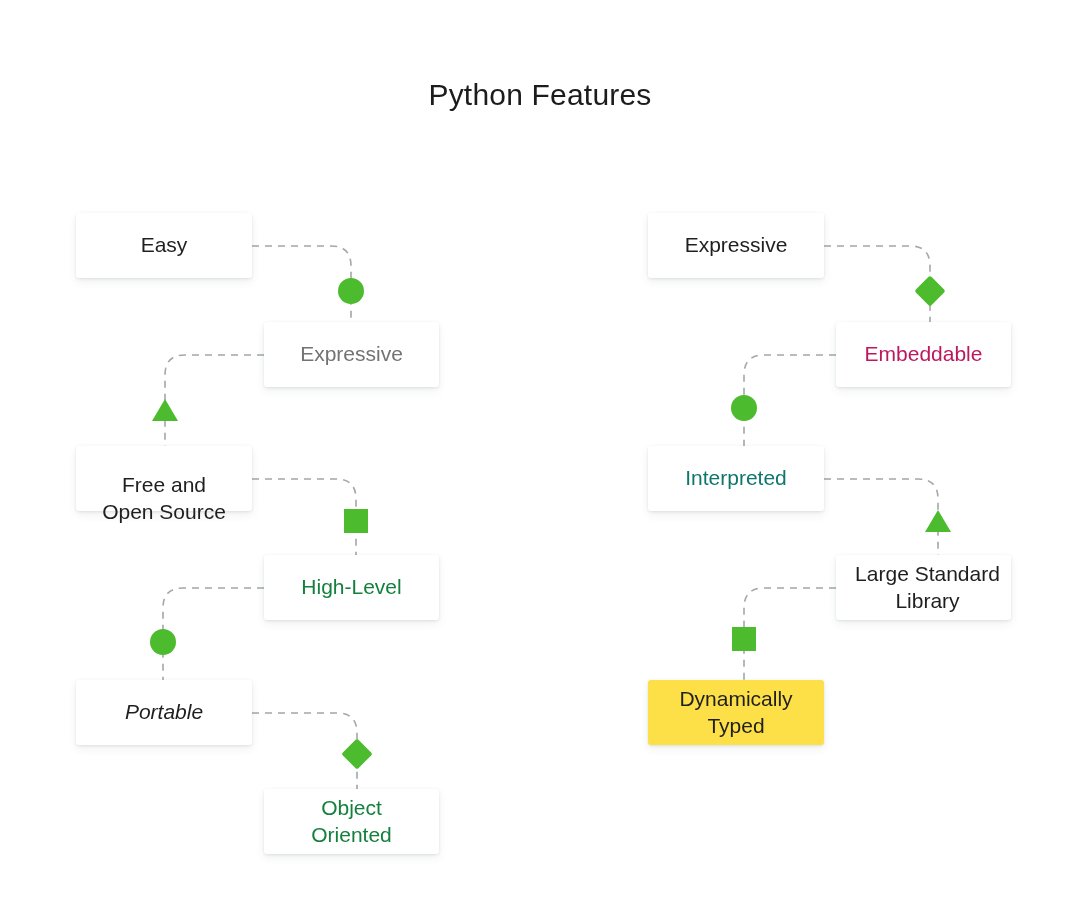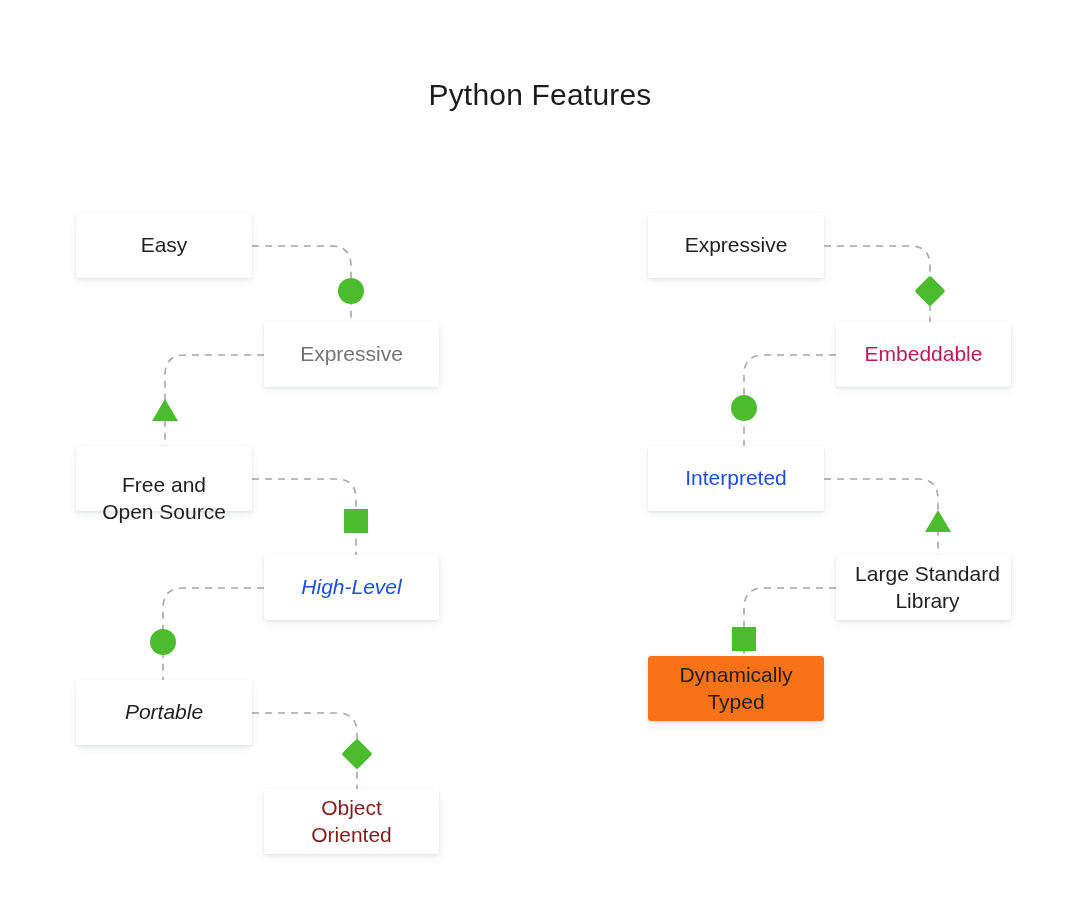--- a/index.html
+++ b/index.html
@@ -116,43 +116,43 @@
         <span class="node-label" style="color: rgb(31, 31, 31);">Easy</span>
       </div>
       <div class="node-box" style="left: 264px; top: 322px; width: 175px; height: 65px; background: rgb(255, 255, 255);">
         <span class="node-label" style="color: #737373;">Expressive</span>
       </div>
       <div class="node-box" style="left: 76px; top: 446px; width: 176px; height: 65px; background: rgb(255, 255, 255);">
         <span class="node-label" style="color: rgb(31, 31, 31); margin-top: 40px;">Free and
 Open Source</span>
       </div>
       <div class="node-box" style="left: 264px; top: 555px; width: 175px; height: 65px; background: rgb(255, 255, 255);">
-        <span class="node-label" style="color: #1d4ed8; font-style: italic;">High-Level</span>
+        <span class="node-label" style="color: #15803d;">High-Level</span>
       </div>
       <div class="node-box" style="left: 76px; top: 680px; width: 176px; height: 65px; background: rgb(255, 255, 255); font-style: italic;">
         <span class="node-label" style="color: rgb(31, 31, 31);">Portable</span>
       </div>
       <div class="node-box" style="left: 264px; top: 789px; width: 175px; height: 65px; background: rgb(255, 255, 255);">
-        <span class="node-label" style="color: #7f1d1d;">Object
+        <span class="node-label" style="color: #15803d;">Object
 Oriented</span>
       </div>
       <div class="node-box" style="left: 648px; top: 213px; width: 176px; height: 65px; background: rgb(255, 255, 255);">
         <span class="node-label" style="color: rgb(31, 31, 31);">Expressive</span>
       </div>
       <div class="node-box" style="left: 836px; top: 322px; width: 175px; height: 65px; background: rgb(255, 255, 255);">
         <span class="node-label" style="color: #be185d;">Embeddable</span>
       </div>
       <div class="node-box" style="left: 648px; top: 446px; width: 176px; height: 65px; background: rgb(255, 255, 255);">
-        <span class="node-label" style="color: #1d4ed8;">Interpreted</span>
+        <span class="node-label" style="color: #0f766e;">Interpreted</span>
       </div>
       <div class="node-box" style="left: 836px; top: 555px; width: 175px; height: 65px; background: rgb(255, 255, 255);">
         <span class="node-label" style="color: rgb(31, 31, 31); margin-left: 8px;">Large Standard
 Library</span>
       </div>
-      <div class="node-box" style="left: 648px; top: 656px; width: 176px; height: 65px; background: #f97316; text-align: center;">
+      <div class="node-box" style="left: 648px; top: 680px; width: 176px; height: 65px; background: #fde047; text-align: center;">
         <span class="node-label" style="color: rgb(31, 31, 31);">Dynamically
 Typed</span>
       </div>
     </div>
   <div id="markers-layer">
       <div class="marker marker-circle" style="width: 26px; height: 26px; left: 338px; top: 278px;"></div>
       <div class="marker marker-triangle" style="border-left: 13px solid transparent; border-right: 13px solid transparent; border-bottom: 22.88px solid rgb(76, 187, 46); left: 152px; top: 398.56px;"></div>
       <div class="marker marker-square" style="width: 24px; height: 24px; left: 344px; top: 509px;"></div>
       <div class="marker marker-circle" style="width: 26px; height: 26px; left: 150px; top: 629px;"></div>
       <div class="marker marker-diamond" style="width: 22px; height: 22px; left: 346px; top: 743px;"></div>

